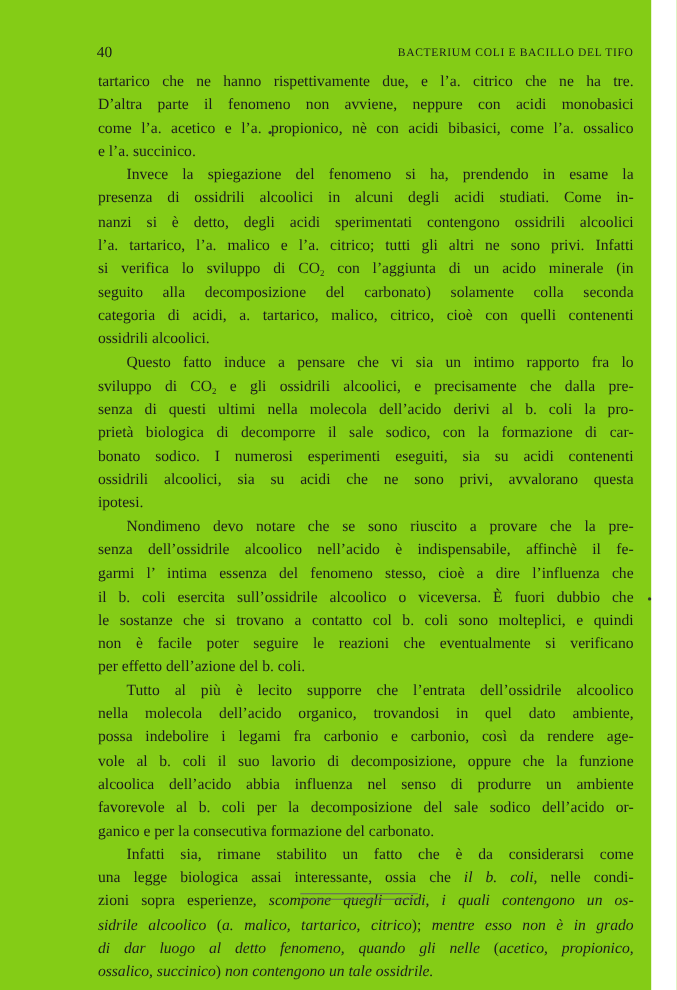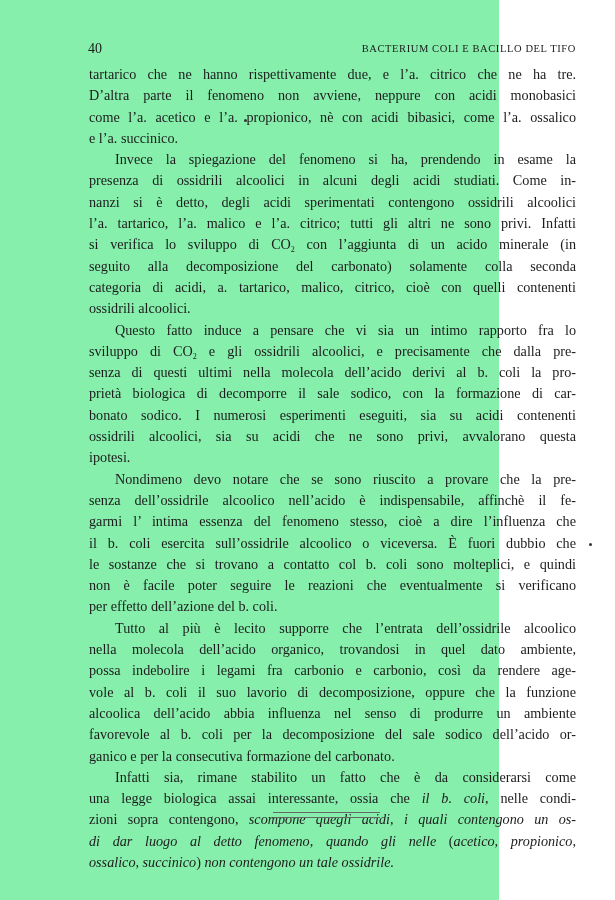--- a/index.html
+++ b/index.html
@@ -11,22 +11,22 @@
       width: 615px;
       height: 900px;
       position: relative;
       overflow: hidden;
       font-family: "DejaVu Serif", "Liberation Serif", serif;
       color: #1c1c1c;
     }
     .page {
       position: absolute;
       left: 0; top: 0;
-      width: 499px; height: 900px;
-      background: #86efac;
+      width: 592px; height: 900px;
+      background: #84cc16;
     }
     .running-head {
       position: absolute;
       left: 88px;
       top: 41px;
       width: 488px;
       height: 20px;
     }
     .page-number {
       position: absolute;
@@ -137,21 +137,22 @@
     <span class="line indent">Tutto al più è lecito supporre che l’entrata dell’ossidrile alcoolico</span>
     <span class="line">nella molecola dell’acido organico, trovandosi in quel dato ambiente,</span>
     <span class="line">possa indebolire i legami fra carbonio e carbonio, così da rendere age-</span>
     <span class="line">vole al b. coli il suo lavorio di decomposizione, oppure che la funzione</span>
     <span class="line">alcoolica dell’acido abbia influenza nel senso di produrre un ambiente</span>
     <span class="line">favorevole al b. coli per la decomposizione del sale sodico dell’acido or-</span>
     <span class="line last">ganico e per la consecutiva formazione del carbonato.</span>
 
     <span class="line indent">Infatti sia, rimane stabilito un fatto che è da considerarsi come</span>
     <span class="line seg-line"><span>una legge biologica assai interessante, ossia che </span><span class="it">il b. coli</span><span>, nelle condi-</span></span>
-    <span class="line seg-line"><span>zioni sopra contengono, </span><span class="it">scompone quegli acidi</span><span>, </span><span class="it">i quali contengono un os-</span></span>
+    <span class="line seg-line"><span>zioni sopra esperienze, </span><span class="it">scompone quegli acidi</span><span>, </span><span class="it">i quali contengono un os-</span></span>
+    <span class="line seg-line"><span class="it">sidrile alcoolico</span><span> (</span><span class="it">a. malico, tartarico, citrico</span><span>); </span><span class="it">mentre esso non è in grado</span></span>
     <span class="line seg-line"><span class="it">di dar luogo al detto fenomeno, quando gli nelle</span><span> (</span><span class="it">acetico, propionico,</span></span>
     <span class="line seg-line last"><span class="it">ossalico, succinico</span><span>) </span><span class="it">non contengono un tale ossidrile.</span></span>
   </div>
 
   <span class="margin-dot" style="left:244px; top:119px;"></span>
   <span class="margin-dot" style="left:589px; top:543px;"></span>
 
   <div class="end-rule"></div>
 </div>
 

